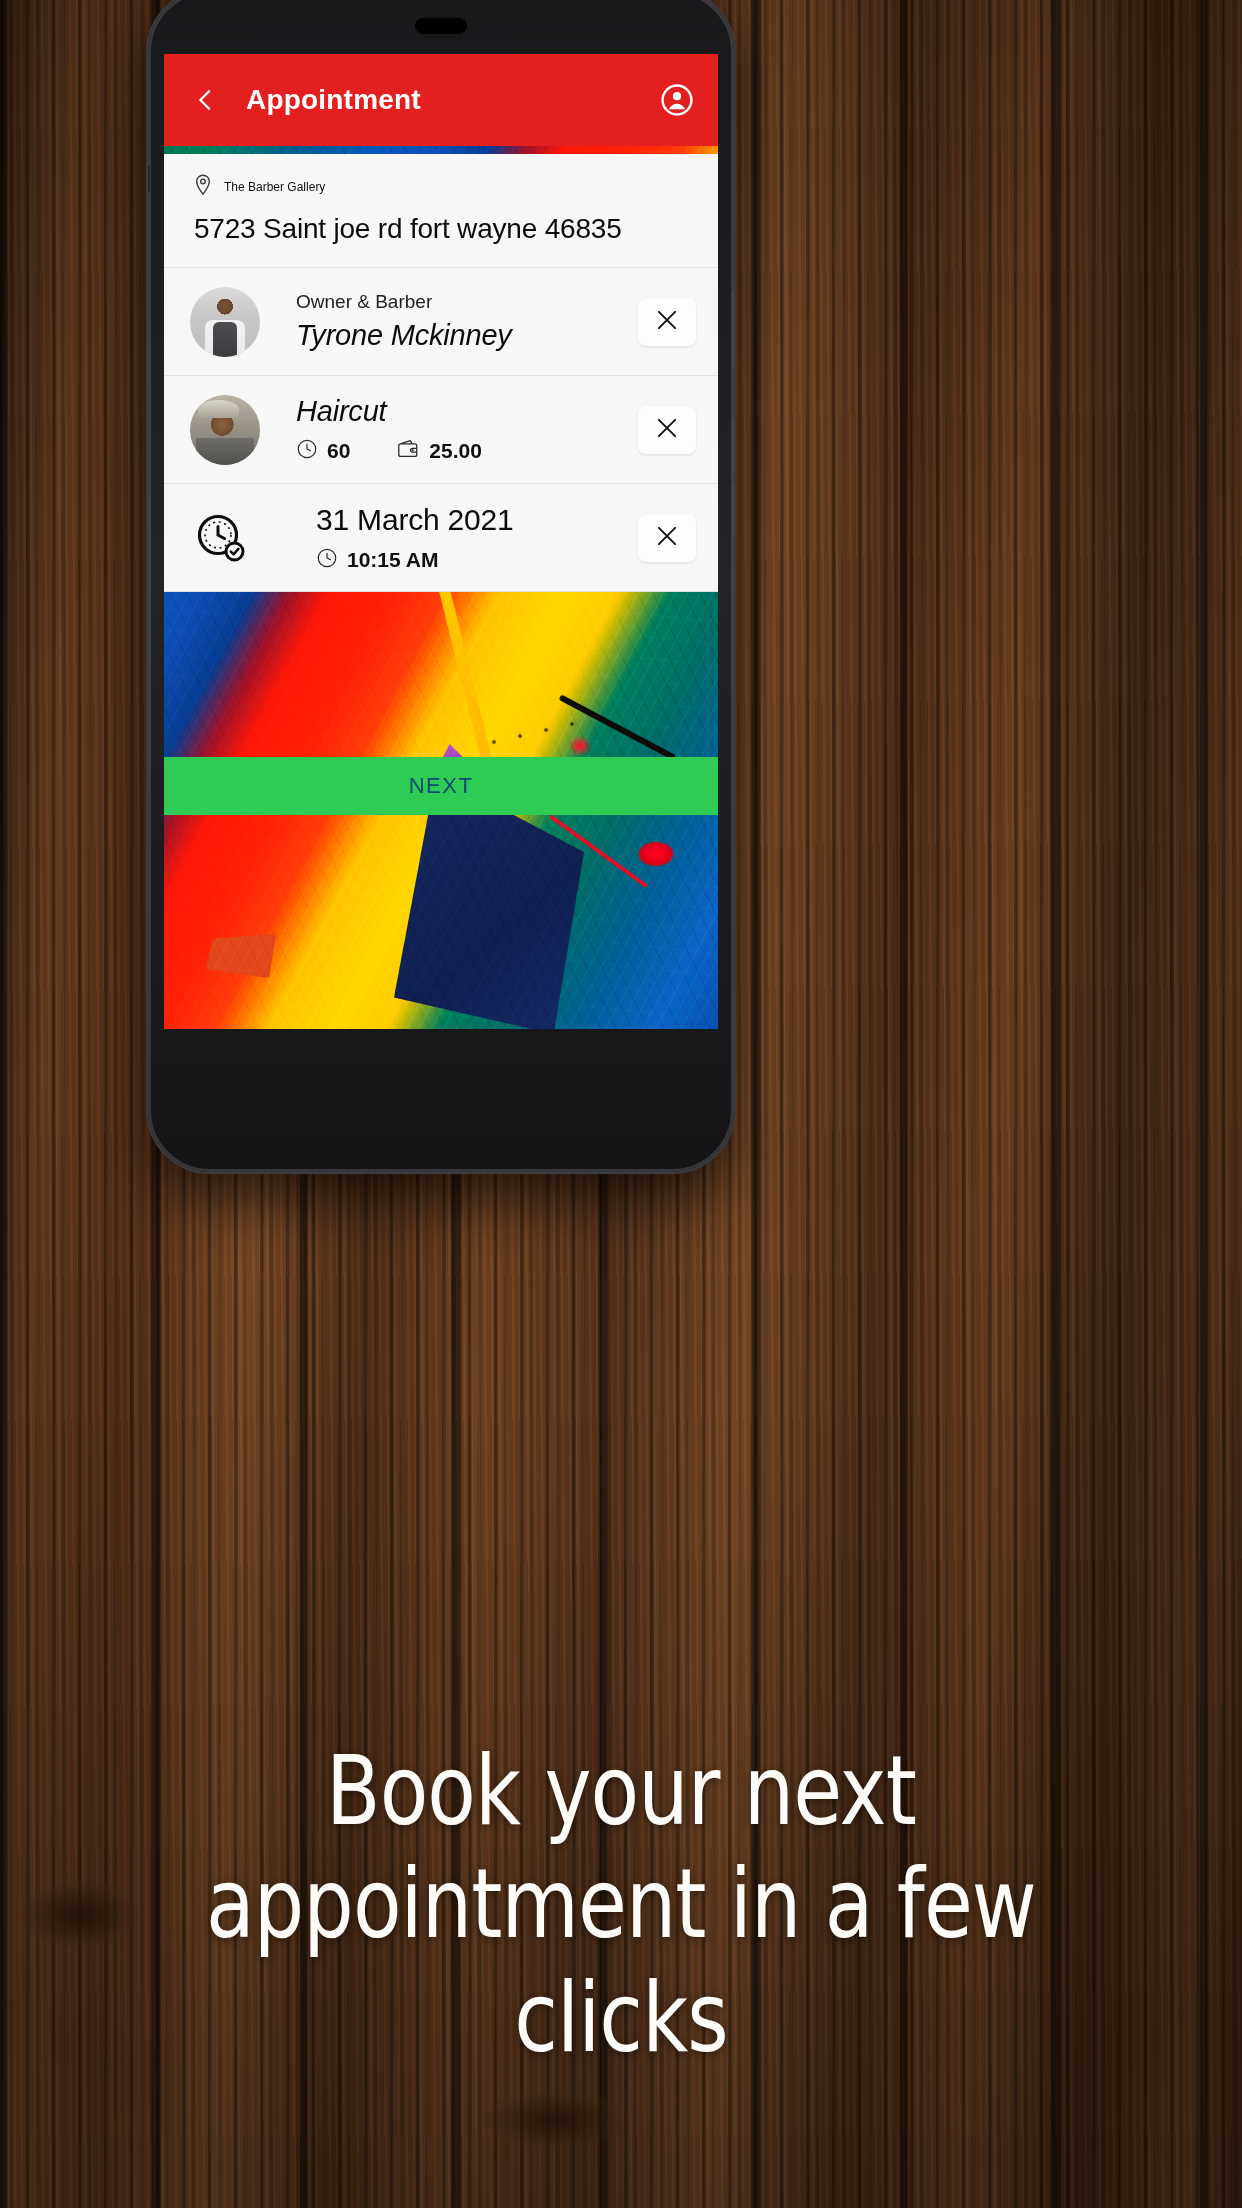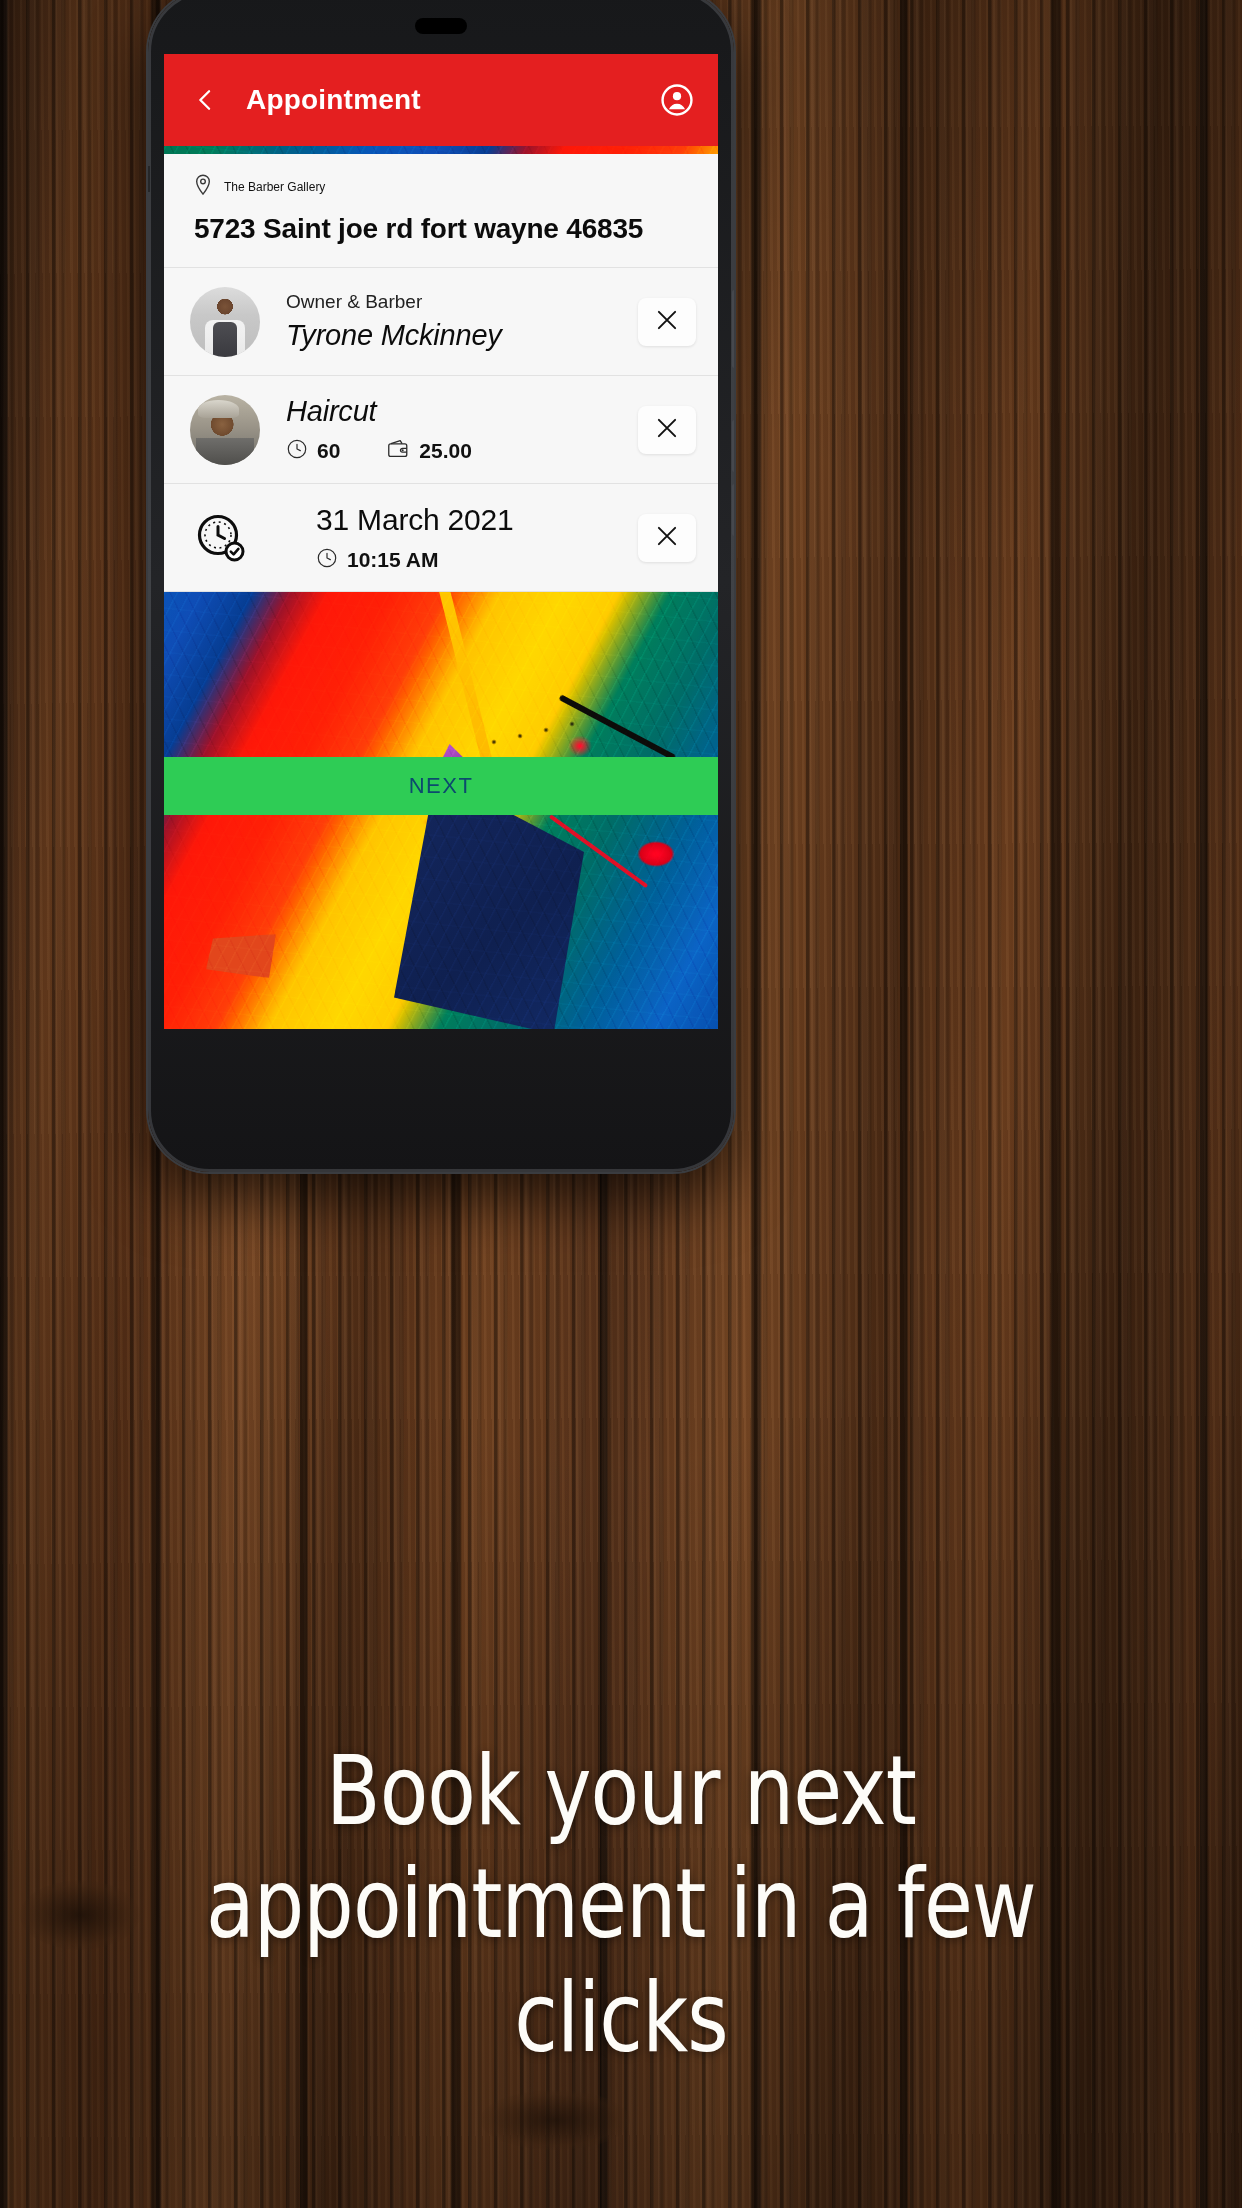--- a/index.html
+++ b/index.html
@@ -294,21 +294,21 @@
   }
   #venue-name {
     font-size: 12px;
     color: #111;
     font-weight: 500;
   }
   #venue-address {
     margin-top: 13px;
     font-size: 28px;
     color: #0c0c0c;
-    font-weight: 700;
+    font-weight: 400;
     white-space: nowrap;
     letter-spacing: -0.2px;
   }
 
   
   .item-row {
     display: flex;
     align-items: center;
     padding: 18px 22px 18px 26px;
     min-height: 108px;
@@ -361,21 +361,21 @@
   #thumb-haircut::after {
     content: "";
     position: absolute;
     left: 8%; top: 62%;
     width: 84%; height: 40%;
     background: linear-gradient(180deg, #6f6e6b, #4e4d4a);
   }
 
   .row-body {
     flex: 1 1 auto;
-    margin-left: 26px;
+    margin-left: 36px;
     min-width: 0;
   }
   .row-label {
     font-size: 19px;
     color: #222;
     font-weight: 400;
     margin-bottom: 6px;
   }
   .row-title {
     font-size: 29px;

